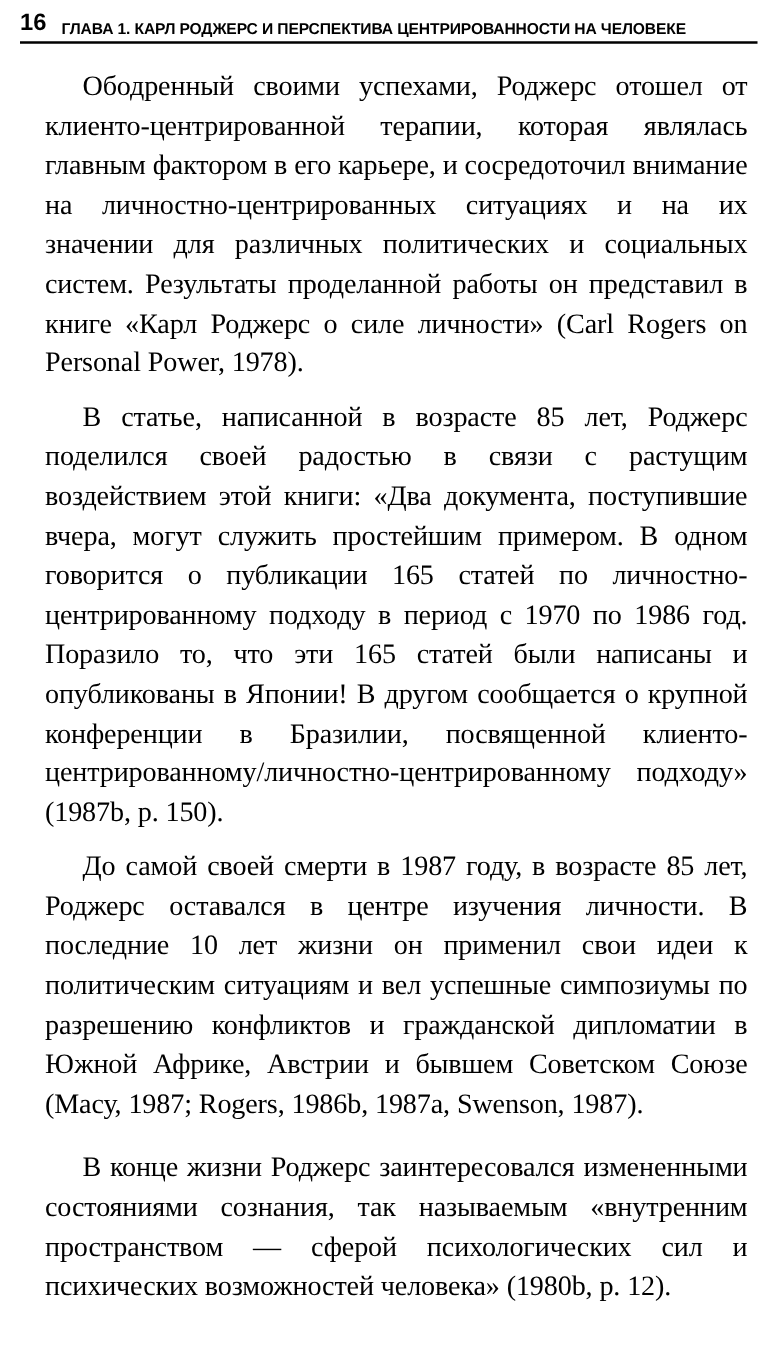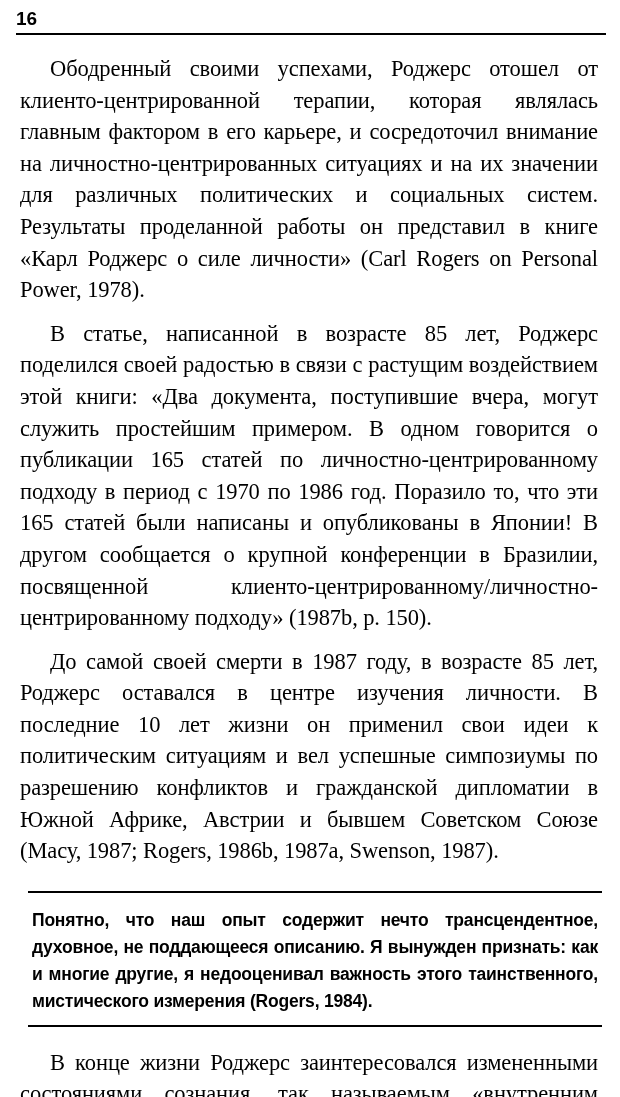--- a/index.html
+++ b/index.html
@@ -44,21 +44,21 @@
     text-overflow: clip;
     white-space: nowrap;
     max-width: 545px;
   }
   .rule-top {
     height: 2px;
     background: #000;
     margin: 3px 14px 0 16px;
   }
   .body {
-    padding: 18px 22px 0 20px;
+    padding: 18px 22px 0 36px;
   }
   p.para {
     margin: 0 0 0 0;
     font-size: 22.5px;
     line-height: 31.6px;
     text-align: justify;
     text-indent: 30px;
     letter-spacing: -0.1px;
     -webkit-hyphens: none;
     hyphens: none;
@@ -88,31 +88,29 @@
     text-indent: 30px;
   }
 </style>
 </head>
 <body>
 
 <div class="page">
 
   <div class="header">
     <span class="folio">16</span>
+    <span class="running-head">ГЛАВА 1. КАРЛ РОДЖЕРС И ПЕРСПЕКТИВА ЦЕНТРИРОВАННОСТИ НА ЧЕЛОВЕКЕ</span>
   </div>
 
   <div class="rule-top"></div>
 
   <div class="body">
     <p class="para">Ободренный своими успехами, Роджерс отошел от клиенто-центрированной терапии, которая являлась главным фактором в его карьере, и сосредоточил внимание на личностно-центрированных ситуациях и на их значении для различных политических и социальных систем. Результаты проделанной работы он представил в книге «Карл Роджерс о силе личности» (Carl Rogers on Personal Power, 1978).</p>
     <p class="para">В статье, написанной в возрасте 85 лет, Роджерс поделился своей радостью в связи с растущим воздействием этой книги: «Два документа, поступившие вчера, могут служить простейшим примером. В одном говорится о публикации 165 статей по личностно-центрированному подходу в период с 1970 по 1986 год. Поразило то, что эти 165 статей были написаны и опубликованы в Японии! В другом сообщается о крупной конференции в Бразилии, посвященной клиенто-центрированному/личностно-центрированному подходу» (1987b, р. 150).</p>
     <p class="para">До самой своей смерти в 1987 году, в возрасте 85 лет, Роджерс оставался в центре изучения личности. В последние 10 лет жизни он применил свои идеи к политическим ситуациям и вел успешные симпозиумы по разрешению конфликтов и гражданской дипломатии в Южной Африке, Австрии и бывшем Советском Союзе (Масу, 1987; Rogers, 1986b, 1987a, Swenson, 1987).</p>
   </div>
 
-  <div class="quote-block">
-    <p>Понятно, что наш опыт содержит нечто трансцендентное, духовное, не поддающееся описанию. Я вынужден признать: как и многие другие, я недооценивал важность этого таинственного, мистического измерения (Rogers, 1984).</p>
-  </div>
 
   <div class="body after-quote">
     <p class="para last-para">В конце жизни Роджерс заинтересовался измененными состояниями сознания, так называемым «внутренним пространством — сферой психологических сил и психических возможностей человека» (1980b, р. 12).</p>
   </div>
 
 </div>
 
 </body></html>

